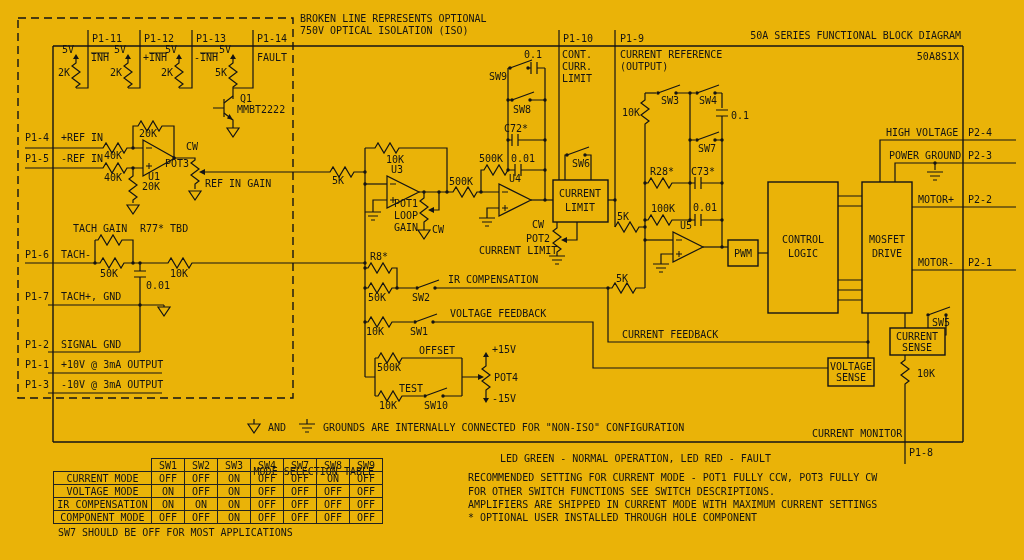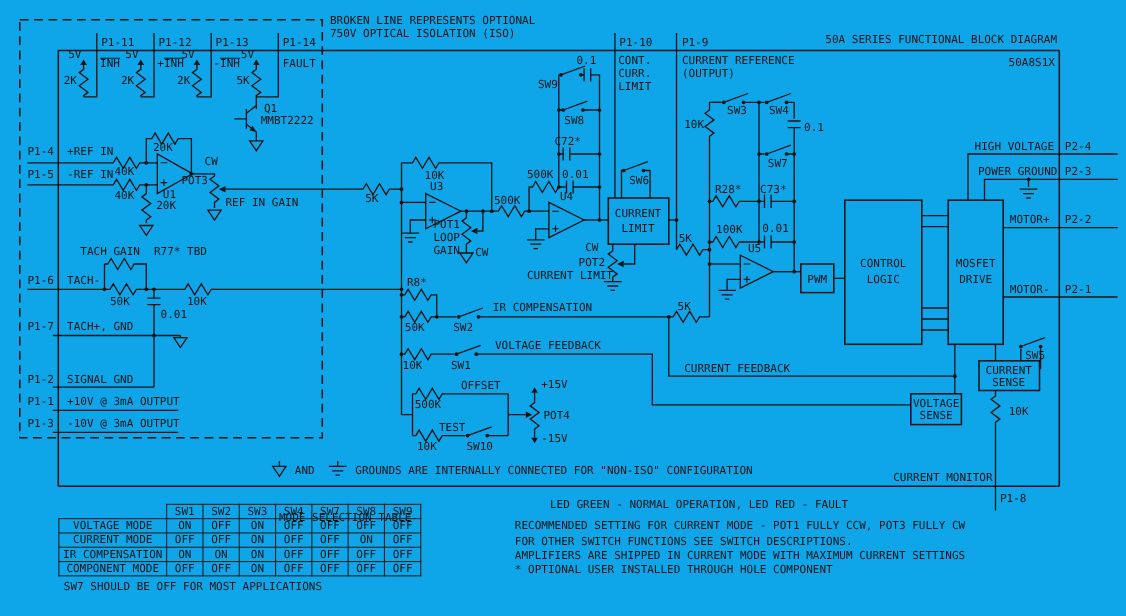--- a/index.html
+++ b/index.html
@@ -1,16 +1,16 @@
 <!DOCTYPE html>
 <html><head>
 <meta charset="utf-8">
 <style>
   html,body{margin:0;padding:0;background:#fff;}
-  .stage{position:relative;width:1024px;height:560px;background:#0ea5e9;overflow:hidden;
+  .stage{position:relative;width:1024px;height:560px;background:#eab308;overflow:hidden;
          font-family:"DejaVu Sans Mono", monospace;}
   svg text{font-family:"DejaVu Sans Mono", monospace;font-size:10px;fill:#141414;}
   svg text.mid{text-anchor:middle;} svg text.end{text-anchor:end;}
   .w{stroke:#141414;stroke-width:1.2;fill:none;}
   .blk{stroke:#141414;stroke-width:1.4;fill:none;}
   .dsh{stroke:#141414;stroke-width:1.4;fill:none;stroke-dasharray:8 5;}
   .thin{stroke:#141414;stroke-width:1;fill:none;}
   .fil{fill:#141414;stroke:none;}
   .dot{fill:#141414;stroke:none;}
   .tbl-title{position:absolute;left:150px;top:466px;width:224px;text-align:right;
@@ -421,37 +421,37 @@
     <th class="blank"></th>
     <th>SW1</th>
     <th>SW2</th>
     <th>SW3</th>
     <th>SW4</th>
     <th>SW7</th>
     <th>SW8</th>
     <th>SW9</th>
   </tr>
   <tr>
-    <td class="lbl">VOLTAGE MODE</td>
-    <td>ON</td>
-    <td>OFF</td>
-    <td>ON</td>
-    <td>OFF</td>
-    <td>OFF</td>
-    <td>OFF</td>
+    <td class="lbl">CURRENT MODE</td>
+    <td>OFF</td>
+    <td>OFF</td>
+    <td>ON</td>
+    <td>OFF</td>
+    <td>OFF</td>
+    <td>ON</td>
     <td>OFF</td>
   </tr>
   <tr>
-    <td class="lbl">CURRENT MODE</td>
-    <td>OFF</td>
-    <td>OFF</td>
-    <td>ON</td>
-    <td>OFF</td>
-    <td>OFF</td>
-    <td>ON</td>
+    <td class="lbl">VOLTAGE MODE</td>
+    <td>ON</td>
+    <td>OFF</td>
+    <td>ON</td>
+    <td>OFF</td>
+    <td>OFF</td>
+    <td>OFF</td>
     <td>OFF</td>
   </tr>
   <tr>
     <td class="lbl">IR COMPENSATION</td>
     <td>ON</td>
     <td>ON</td>
     <td>ON</td>
     <td>OFF</td>
     <td>OFF</td>
     <td>OFF</td>

